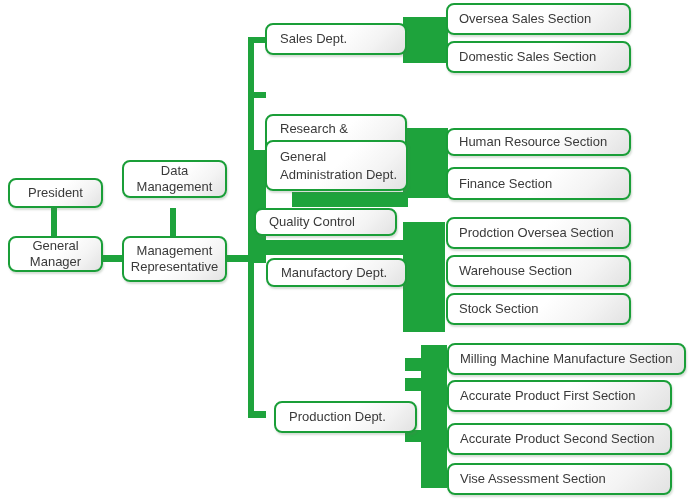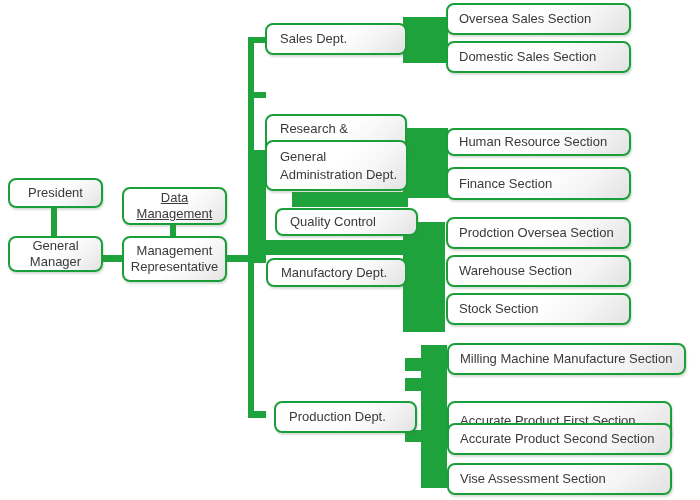--- a/index.html
+++ b/index.html
@@ -46,35 +46,35 @@
   <div class="conn" style="left:403px;top:17px;width:45px;height:46px;"></div>
   <div class="conn" style="left:403px;top:128px;width:45px;height:70px;"></div>
   <div class="conn" style="left:403px;top:222px;width:42px;height:110px;"></div>
   <div class="conn" style="left:421px;top:345px;width:26px;height:143px;"></div>
   <div class="conn" style="left:405px;top:358px;width:20px;height:13px;"></div>
   <div class="conn" style="left:405px;top:378px;width:20px;height:13px;"></div>
   <div class="conn" style="left:405px;top:430px;width:20px;height:12px;"></div>
 
   <div class="box" style="left:8px;top:178px;width:95px;height:30px;">President</div>
   <div class="box" style="left:8px;top:236px;width:95px;height:34px;padding:16px 8px;">General Manager</div>
-  <div class="box" style="left:122px;top:187px;width:105px;height:38px;padding:4px 9px;text-decoration:underline;">Data Management</div>
+  <div class="box" style="left:122px;top:160px;width:105px;height:38px;padding:4px 9px;">Data Management</div>
   <div class="box" style="left:122px;top:236px;width:105px;height:46px;padding:0 4px;">Management Representative</div>
 
   <div class="box left" style="left:265px;top:23px;width:142px;height:32px;">Sales Dept.</div>
   <div class="box left" style="left:265px;top:72px;width:142px;height:48px;line-height:18px;margin-top:42px;">Research &amp; Development Dept.</div>
   <div class="box left" style="left:265px;top:140px;width:143px;height:51px;line-height:18px;">General Administration Dept.</div>
-  <div class="box left" style="left:275px;top:208px;width:143px;height:28px;">Quality Control</div>
+  <div class="box left" style="left:254px;top:208px;width:143px;height:28px;">Quality Control</div>
   <div class="box left" style="left:266px;top:258px;width:141px;height:29px;">Manufactory Dept.</div>
   <div class="box left" style="left:274px;top:401px;width:143px;height:32px;">Production Dept.</div>
 
   <div class="box left sec" style="left:446px;top:3px;width:185px;height:32px;">Oversea Sales Section</div>
   <div class="box left sec" style="left:446px;top:41px;width:185px;height:32px;">Domestic Sales Section</div>
   <div class="box left sec" style="left:446px;top:128px;width:185px;height:28px;">Human Resource Section</div>
   <div class="box left sec" style="left:446px;top:167px;width:185px;height:33px;">Finance Section</div>
   <div class="box left sec" style="left:446px;top:217px;width:185px;height:32px;">Prodction Oversea Section</div>
   <div class="box left sec" style="left:446px;top:255px;width:185px;height:32px;">Warehouse Section</div>
   <div class="box left sec" style="left:446px;top:293px;width:185px;height:32px;">Stock Section</div>
   <div class="box left sec" style="left:447px;top:343px;width:239px;height:32px;">Milling Machine Manufacture Section</div>
-  <div class="box left sec" style="left:447px;top:401px;width:225px;height:40px;">Accurate Product First Section</div>
+  <div class="box left sec" style="left:447px;top:380px;width:225px;height:32px;">Accurate Product First Section</div>
   <div class="box left sec" style="left:447px;top:463px;width:225px;height:32px;">Vise Assessment Section</div>
   <div class="box left sec" style="left:447px;top:423px;width:225px;height:32px;">Accurate Product Second Section</div>
 
 </div>
 
 </body></html>

